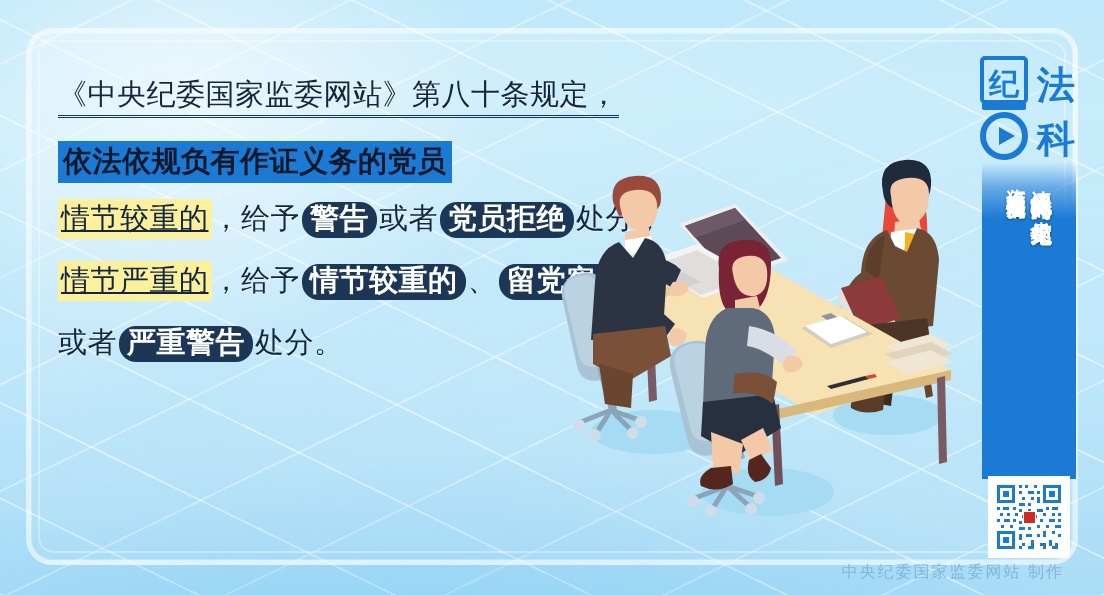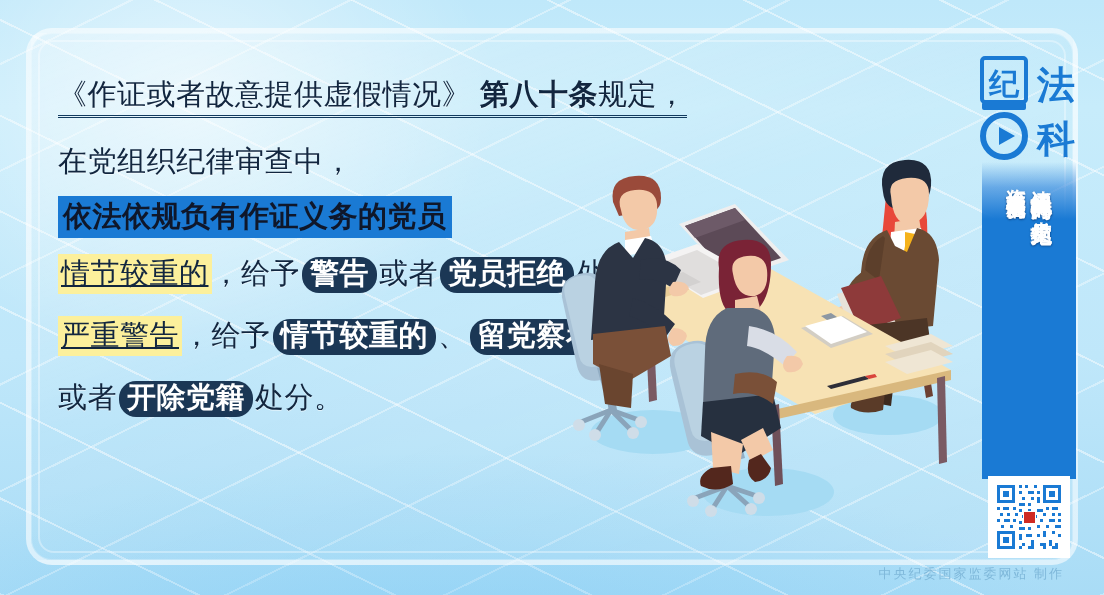--- a/index.html
+++ b/index.html
@@ -61,21 +61,21 @@
   }
   .tline{
     font-size:29px;line-height:1;letter-spacing:.5px;
     margin-bottom:26px;white-space:nowrap;
     text-shadow:0 1px 0 rgba(255,255,255,.5);
   }
   .tline.first{
     border-bottom:3px double #123a5e;padding-bottom:6px;margin-bottom:29px;
     display:inline-block;
   }
-  .bold{font-weight:bold;margin-left:9px;}
+  .bold{font-weight:normal;}
   .hl-blue{
     background:#1a7ad4;color:#0f172a;font-weight:bold;
     padding:4px 5px 6px 5px;text-shadow:none;
   }
   .hl-yellow{
     background:#fcf09c;color:#12263f;
     padding:3px 3px 5px 3px;text-shadow:none;text-decoration:underline;
   }
   .pill{
     display:inline-block;background:#1b3755;color:#fff;font-weight:bold;
@@ -103,51 +103,50 @@
     font-family:"Liberation Sans","DejaVu Sans",sans-serif;
     text-shadow:0 1px 2px rgba(0,20,60,.35);
   }
   .vcol.small{font-size:19px;}
   .qr{
     position:absolute;left:18px;top:430px;width:82px;height:82px;
     background:#fff;padding:5px;box-sizing:border-box;
   }
   .footer{
     position:absolute;right:40px;bottom:12px;
-    font-size:13px;color:#7fb8da;letter-spacing:2px;
+    font-size:16px;color:#7fb8da;letter-spacing:2px;
     font-family:"Liberation Sans","DejaVu Sans",sans-serif;
   }
 </style>
 </head>
 <body>
 
 <div class="poster">
 
   <div class="grid-a"></div>
   <div class="grid-b"></div>
   <div class="glow-tl"></div>
   <div class="glow-bot"></div>
 
   <div class="frame"></div>
   <div class="frame-inner"></div>
 
   <div class="textblock">
 
-    <div class="tline first"><span>《作证或者故意提供虚假情况》</span><span class="bold">第八十条</span><span>规定，</span></div>
-
-    <div class="tline"><span>在党组织纪律审查中，</span></div>
+    <div class="tline first"><span>《中央纪委国家监委网站》</span><span class="bold">第八十条</span><span>规定，</span></div>
+
 
     <div class="tline"><span class="hl-blue">依法依规负有作证义务的党员</span></div>
 
 
     <div class="tline"><span class="hl-yellow">情节较重的</span><span>，给予</span><span class="pill">警告</span><span>或者</span><span class="pill">党员拒绝</span><span>处分；</span></div>
 
-    <div class="tline"><span class="hl-yellow">严重警告</span><span>，给予</span><span class="pill">情节较重的</span><span>、</span><span class="pill">留党察看</span></div>
-
-    <div class="tline"><span>或者</span><span class="pill">开除党籍</span><span>处分。</span></div>
+    <div class="tline"><span class="hl-yellow">情节严重的</span><span>，给予</span><span class="pill">情节较重的</span><span>、</span><span class="pill">留党察看</span></div>
+
+    <div class="tline"><span>或者</span><span class="pill">严重警告</span><span>处分。</span></div>
   </div>
 
   <div class="illus">
     <svg viewBox="0 0 440 400" width="440" height="400">
 
       <ellipse cx="118" cy="312" rx="62" ry="22" fill="#a5dbf3"></ellipse>
       <ellipse cx="233" cy="372" rx="66" ry="24" fill="#a5dbf3"></ellipse>
       <ellipse cx="353" cy="295" rx="55" ry="20" fill="#a5dbf3"></ellipse>
 
       <path d="M352 66 q38 -4 40 34 l2 86 q-4 26 -36 26 l-20 -2 z" fill="#e8483a"></path>

